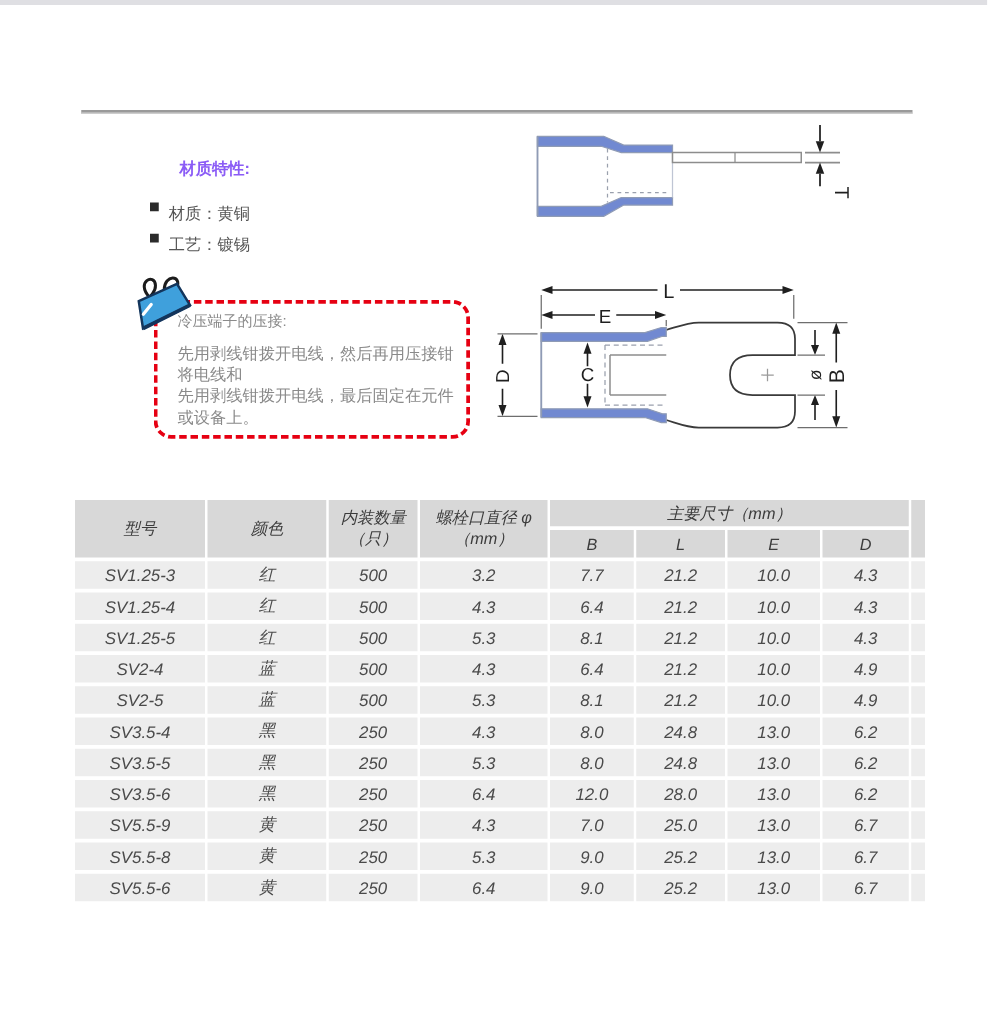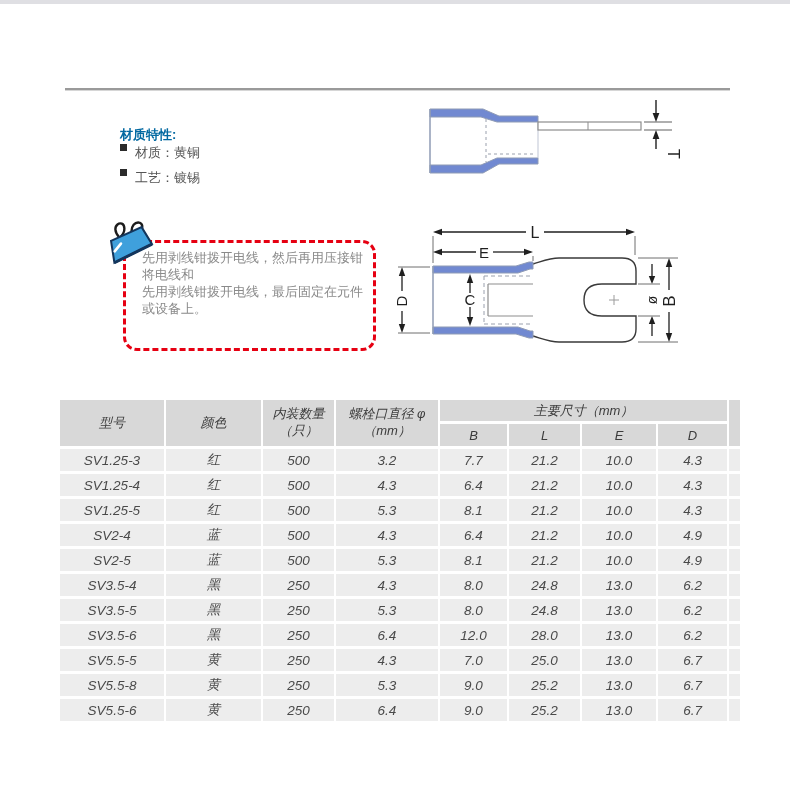--- a/index.html
+++ b/index.html
@@ -3,21 +3,21 @@
 <meta charset="utf-8">
 <style>
   html,body{margin:0;padding:0;background:#fff;}
   .canvas{position:relative;width:790px;height:807px;background:#ffffff;overflow:hidden;
           font-family:"Liberation Sans","DejaVu Sans",sans-serif;}
   .top-strip{position:absolute;left:0;top:0;width:790px;height:4px;background:#dfdfe3;}
   .divider{position:absolute;left:65px;top:88px;width:665px;height:2px;background:#9a9a9a;border-bottom:1px solid #d6d6d6;}
 
   
   .material{position:absolute;left:120px;top:126px;}
-  .material-title{color:#0369a1;font-weight:bold;font-size:13px;}
+  .material-title{color:#8b5cf6;font-weight:bold;font-size:13px;margin-bottom:18px;text-align:right;}
   .material-item{display:flex;align-items:flex-start;margin-bottom:7px;color:#555;font-size:13px;}
   .sq{width:7px;height:7px;background:#2b2b2b;margin-right:8px;flex:0 0 auto;}
 
   
   .usage-box{position:absolute;left:123px;top:240px;width:231px;height:99px;
              border:3px dashed #e60012;border-radius:14px;padding:6px 0 0 16px;box-sizing:content-box;}
   .usage-title{color:#e60012;font-weight:bold;font-size:13px;margin:4px 0 10px 0;}
   .usage-subtitle{color:#8a8a8a;font-size:12px;margin:0 0 8px 0;}
   .usage-line{color:#8a8a8a;font-size:13px;line-height:17px;}
   .clip{position:absolute;left:-26px;top:-26px;}
@@ -80,20 +80,21 @@
   <div class="usage-box">
     <svg class="clip" width="56" height="56" viewBox="0 0 56 56">
       <g transform="rotate(-14 28 30)">
         <path d="M22,19 C14,4 31,1 29,11 C28,16 22,19 22,19" fill="none" stroke="#1c1c1c" stroke-width="2.4"></path>
         <path d="M35,16 C38,4 52,8 45,17 C42,21 35,16 35,16" fill="none" stroke="#1c1c1c" stroke-width="2.4"></path>
         <path d="M13,20 L46,14 L52,33 L11,42 Z" fill="#3fa0dc" stroke="#13355c" stroke-width="2"></path>
         <path d="M14,31 L22,25" stroke="#ffffff" stroke-width="2.6" stroke-linecap="round"></path>
         <path d="M11,42 L52,33" stroke="#13355c" stroke-width="3"></path>
       </g>
     </svg>
+    <div class="usage-subtitle">冷压端子的压接:</div>
     <div class="usage-line">先用剥线钳拨开电线，然后再用压接钳将电线和</div>
     <div class="usage-line">先用剥线钳拨开电线，最后固定在元件或设备上。</div>
   </div>
 
   <svg class="d2" width="292" height="140" viewBox="0 0 292 140">
 
     <path d="M141,44 C151,41 158,38 167,38 L230,38 Q244,38 244,51 L244,64 L210,64 Q192,64 192,80 Q192,96 210,96 L244,96 L244,109 Q244,122 230,122 L167,122 C158,122 151,119 141,116" fill="#ffffff" stroke="#3a3a3a" stroke-width="1.4"></path>
     <line x1="217" y1="80" x2="227" y2="80" stroke="#9a9a9a" stroke-width="1"></line>
     <line x1="222" y1="75" x2="222" y2="85" stroke="#9a9a9a" stroke-width="1"></line>
 
@@ -267,21 +268,21 @@
         <td>黑</td>
         <td>250</td>
         <td>6.4</td>
         <td>12.0</td>
         <td>28.0</td>
         <td>13.0</td>
         <td>6.2</td>
         <td></td>
       </tr>
       <tr>
-        <td>SV5.5-5</td>
+        <td>SV5.5-9</td>
         <td>黄</td>
         <td>250</td>
         <td>4.3</td>
         <td>7.0</td>
         <td>25.0</td>
         <td>13.0</td>
         <td>6.7</td>
         <td></td>
       </tr>
       <tr>

